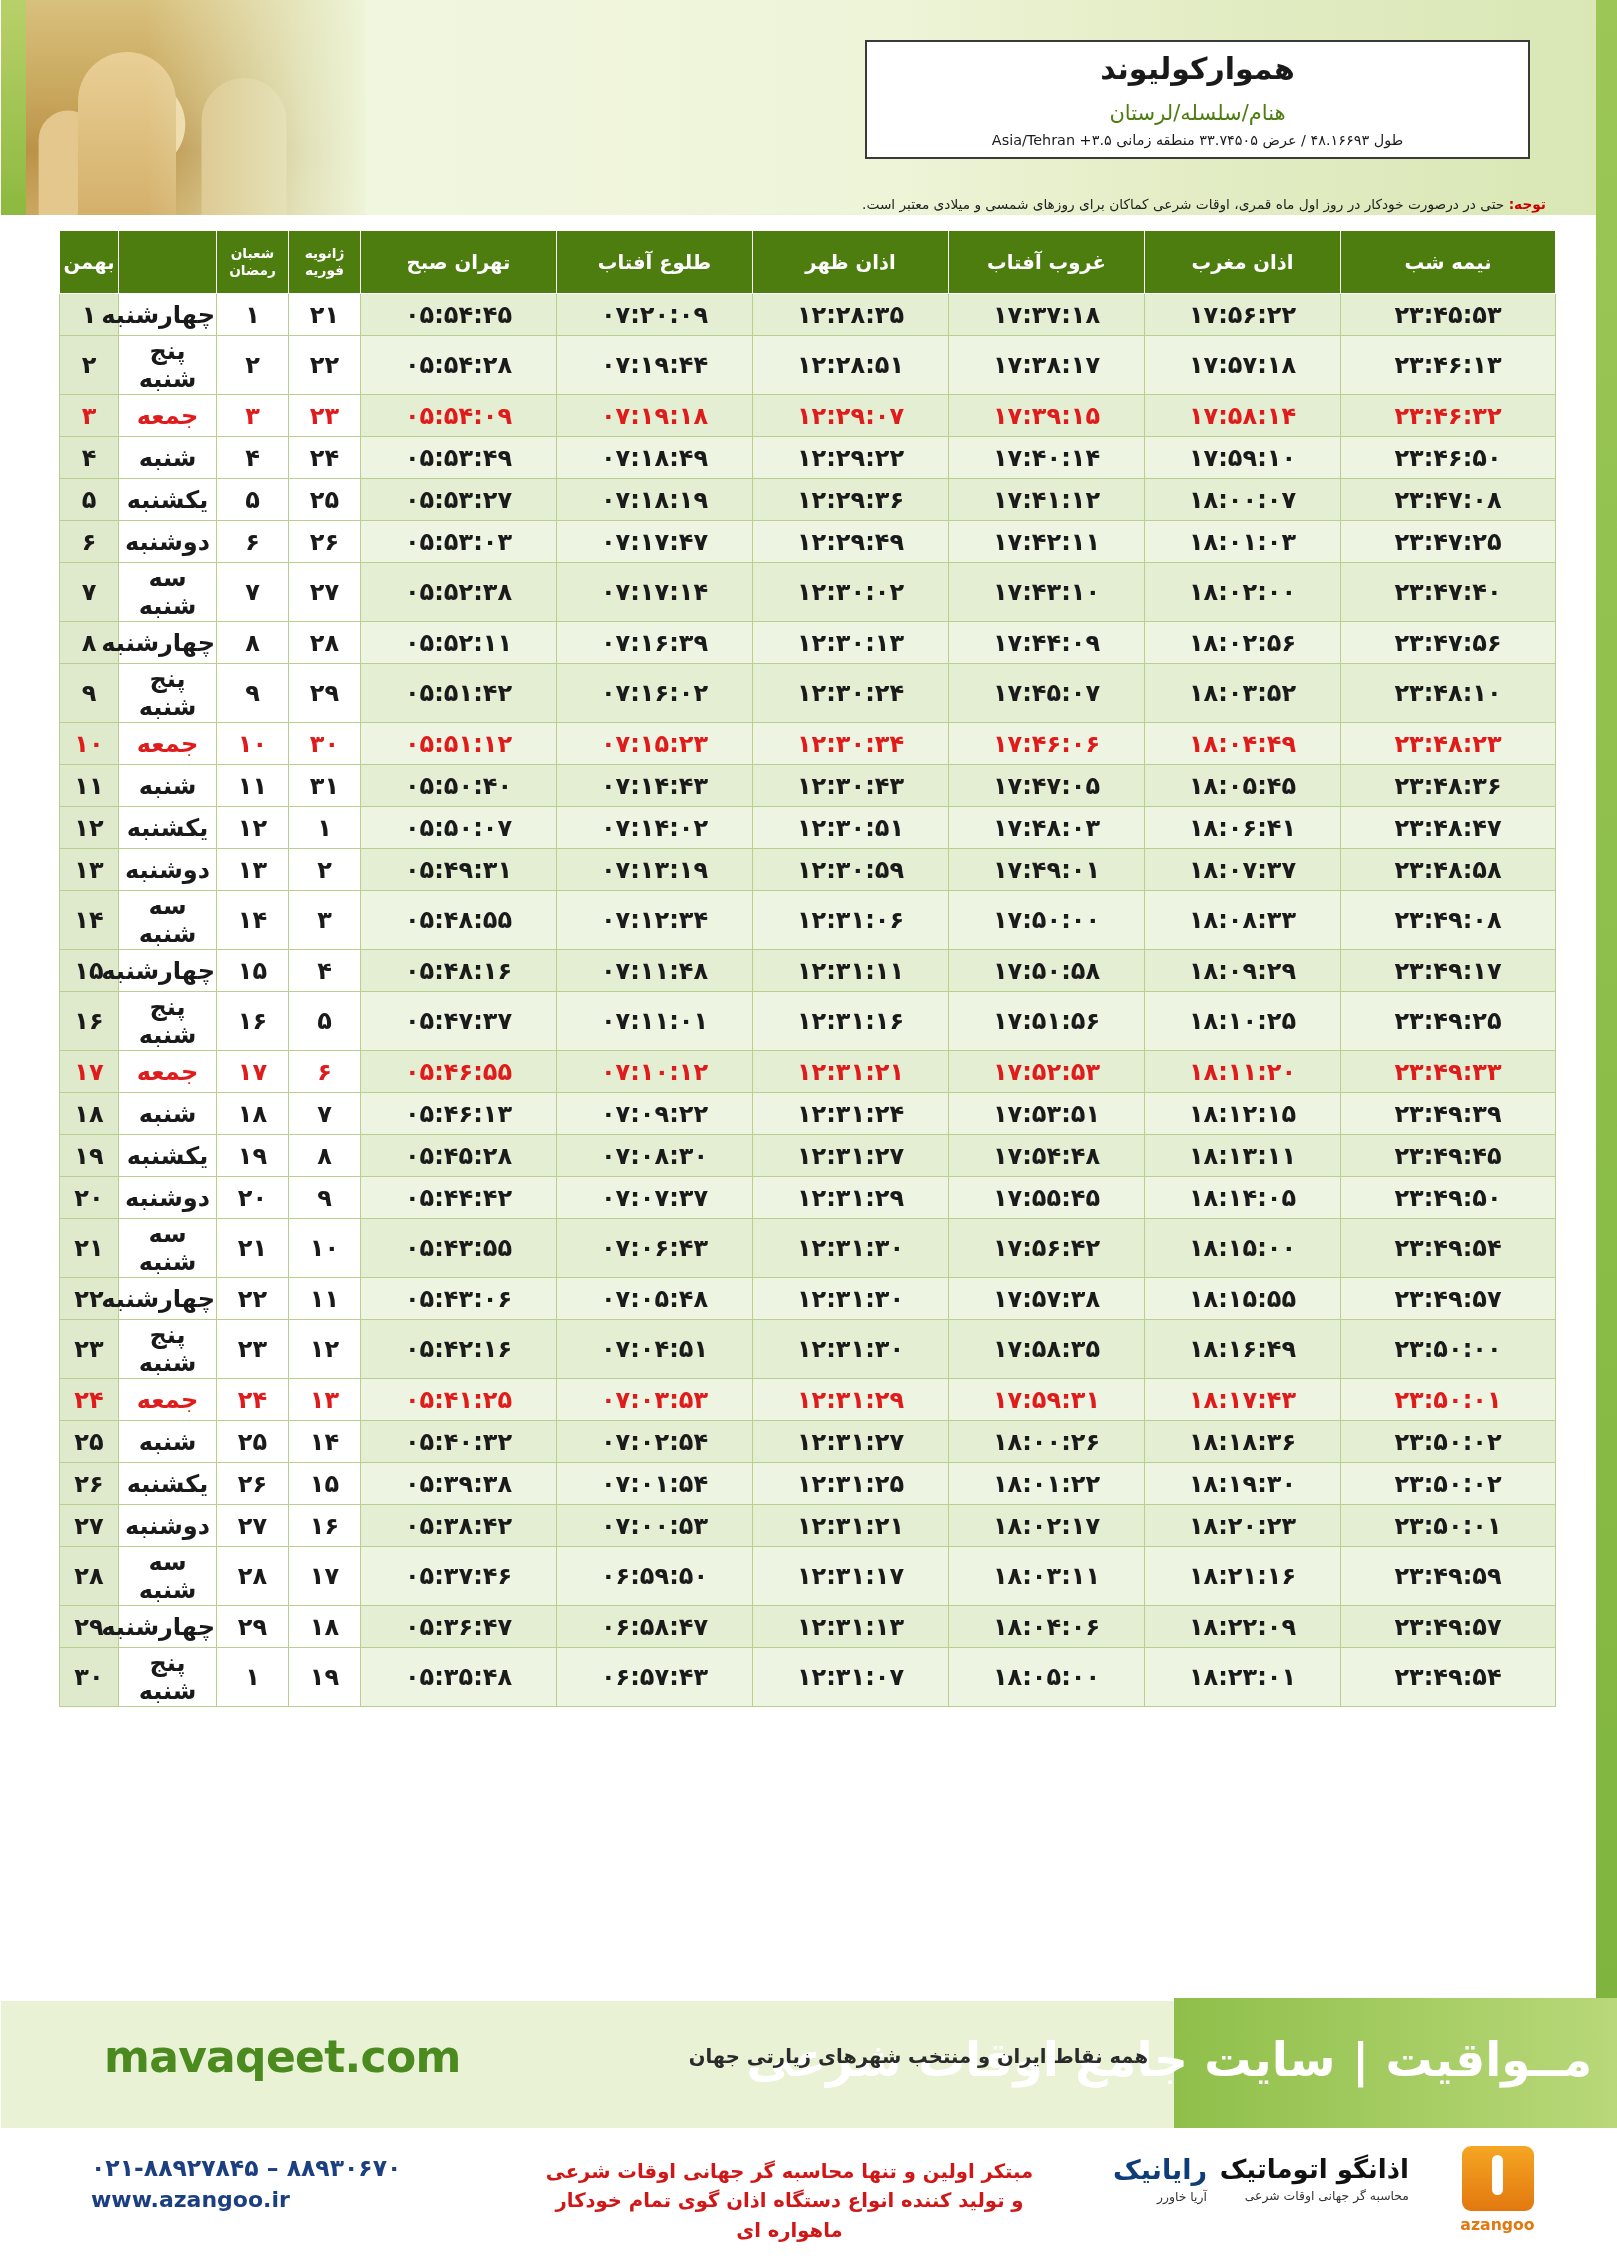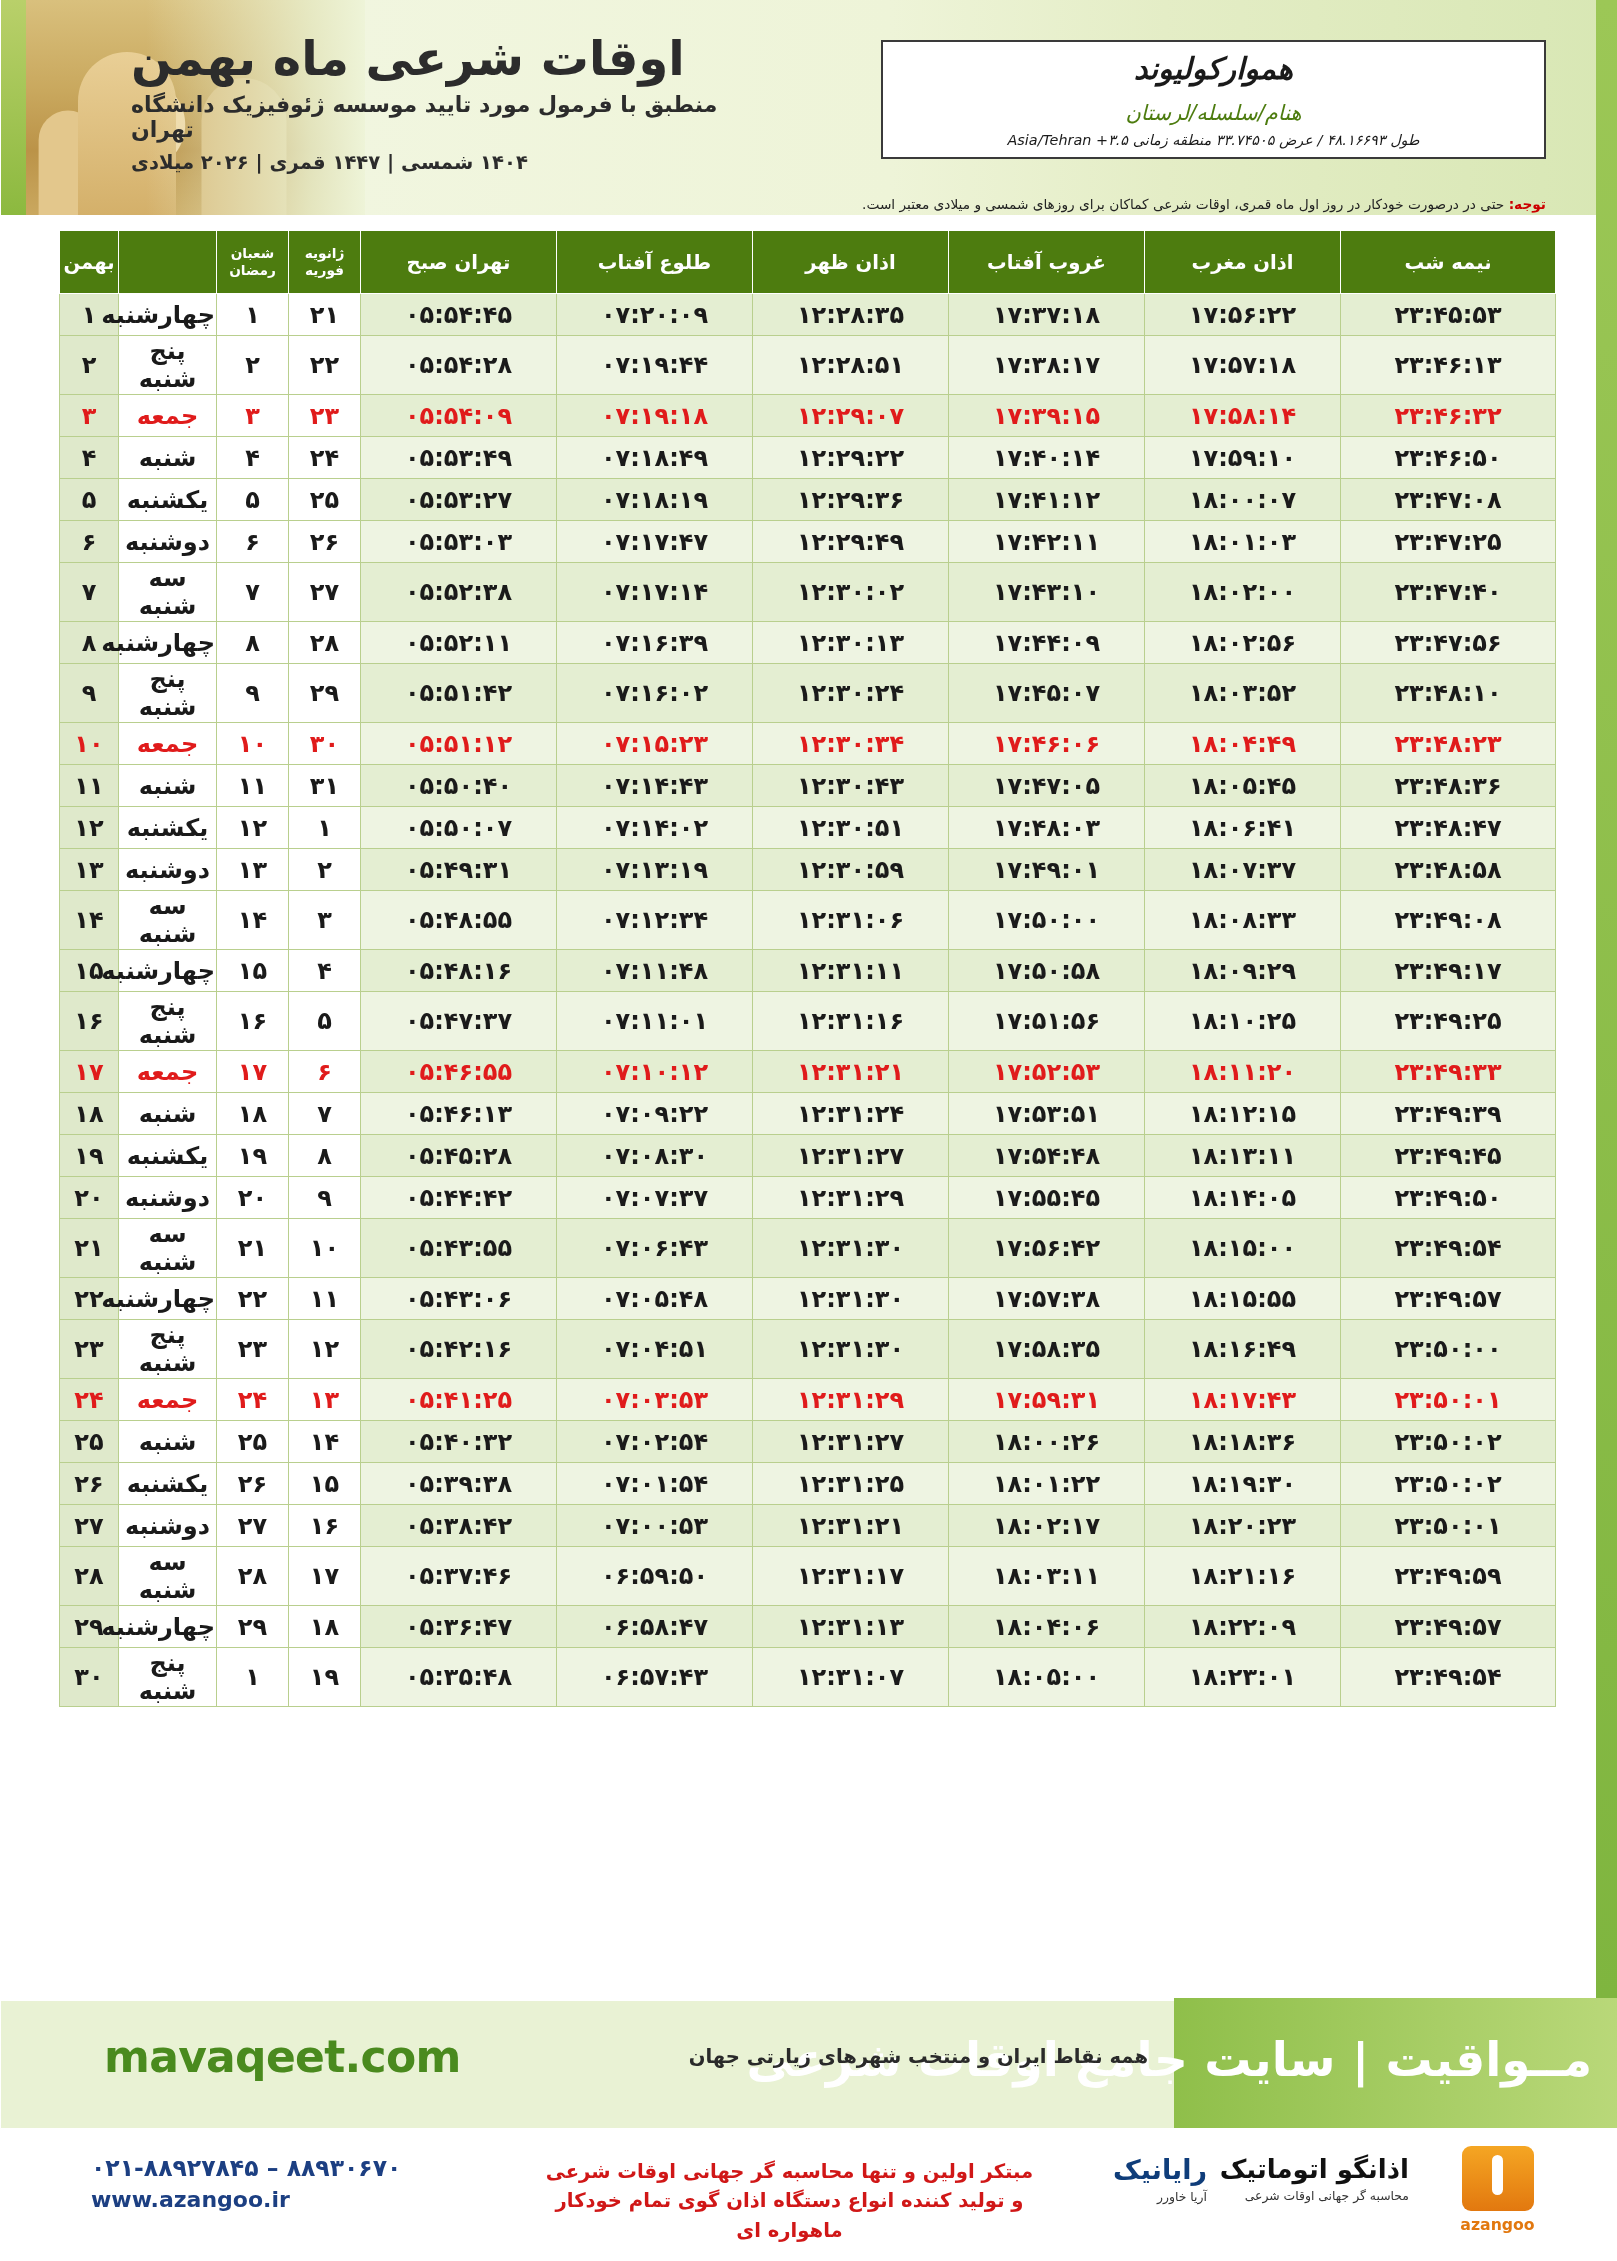--- a/index.html
+++ b/index.html
@@ -77,28 +77,27 @@
   }
   .title-dates {
     font-size: 19.6px;
     color: #2c2c2c;
     font-weight: bold;
   }
 
   
   .city-box {
     position: absolute;
-    right: 72px;
+    right: 88px;
     top: 40px;
     width: 665px;
     border: 2px solid #3a3a3a;
     background: #ffffff;
     padding: 10.4px 13px 9px 13px;
     text-align: center;
-    font-style: italic;
   }
   .city-name {
     font-size: 30px;
     font-weight: bold;
     color: #1a1a1a;
     line-height: 1.1;
   }
   .city-sub {
     font-size: 21px;
     color: #4d7c0f;
@@ -334,25 +333,20 @@
     background: linear-gradient(180deg,#9cc756,#7fb53f);
   }
 </style>
 </head>
 <body>
 
 <div class="header">
   <div class="header-photo"></div>
   <div class="header-left-strip"></div>
 
-  <div class="title-block">
-    <div class="title-main">اوقات شرعی ماه بهمن</div>
-    <div class="title-sub">منطبق با فرمول مورد تایید موسسه ژئوفیزیک دانشگاه تهران</div>
-    <div class="title-dates">۱۴۰۴ شمسی | ۱۴۴۷ قمری | ۲۰۲۶ میلادی</div>
-  </div>
 
   <div class="city-box">
     <div class="city-name">هموارکولیوند</div>
     <div class="city-sub">هنام/سلسله/لرستان</div>
     <div class="city-coords">طول ۴۸.۱۶۶۹۳ / عرض ۳۳.۷۴۵۰۵  منطقه زمانی ۳.۵+ Asia/Tehran</div>
   </div>
 
   <div class="note-line">
     <b>توجه:</b>
     <span>حتی در درصورت خودکار در روز اول ماه قمری، اوقات شرعی کماکان برای روزهای شمسی و میلادی معتبر است.</span>

